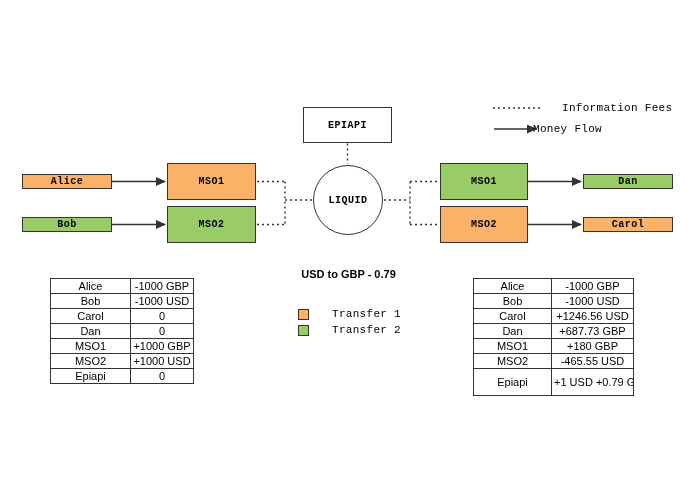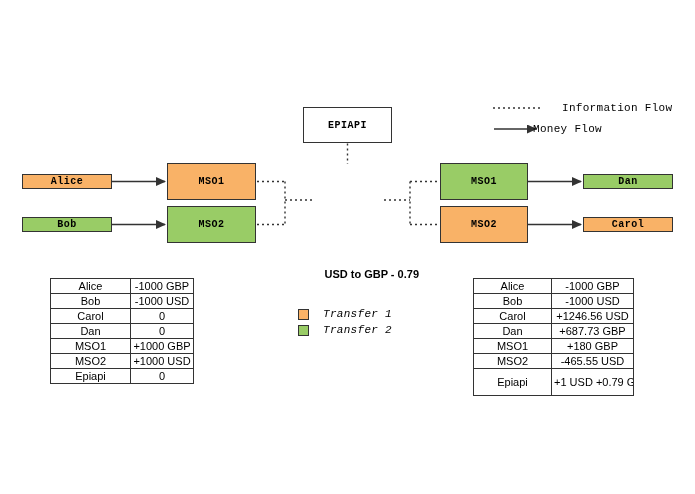--- a/index.html
+++ b/index.html
@@ -20,30 +20,30 @@
   .green  { background:#99CC66; }
   .white  { background:#ffffff; }
   .circle { border-radius:50%; }
 
   .flow-label {
     position:absolute; font-family:"Liberation Mono", monospace;
     font-size:11px; letter-spacing:0.3px; white-space:nowrap;
   }
 
   .annotation {
-    position:absolute; left:278px; top:268px; width:141px; text-align:right;
+    position:absolute; left:278px; top:268px; width:141px; text-align:center;
     font-weight:bold; font-size:11px; line-height:13px;
   }
 
   .tlegend { position:absolute; left:298px; top:308px; }
   .tlegend-row { display:flex; align-items:center; margin-bottom:4px; height:12px; }
   .swatch { width:11px; height:11px; border:1px solid #333333; box-sizing:border-box; }
   .tlegend-label {
-    margin-left:14px; font-family:"Liberation Mono", monospace;
-    font-size:11px; letter-spacing:0.3px; white-space:nowrap;font-style:italic;
+    margin-left:23px; font-family:"Liberation Mono", monospace;
+    font-size:11px; letter-spacing:0.3px; white-space:nowrap;
   }
 
   table.balances {
     position:absolute; border-collapse:collapse; table-layout:fixed;
     font-size:11px; background:#ffffff;
   }
   table.balances td {
     border:1px solid #333333; text-align:center; vertical-align:middle;
     padding:0 2px; height:14px; overflow:hidden; white-space:nowrap;
   }
@@ -77,28 +77,29 @@
     <line x1="494" y1="129" x2="536" y2="129" stroke="#333333" stroke-width="1.5" marker-end="url(#arrow)"></line>
   </svg>
 
   <div class="node orange" style="left:22px; top:174px; width:90px; height:15px;">Alice</div>
   <div class="node green" style="left:22px; top:217px; width:90px; height:15px;">Bob</div>
 
   <div class="node orange" style="left:167px; top:163px; width:89px; height:37px;">MSO1</div>
   <div class="node green" style="left:167px; top:206px; width:89px; height:37px;">MSO2</div>
 
   <div class="node white" style="left:303px; top:107px; width:89px; height:36px;">EPIAPI</div>
+  <div class="node white circle" style="left:313px; top:165px; width:70px; height:70px;">LIQUID</div>
 
   <div class="node green" style="left:440px; top:163px; width:88px; height:37px;">MSO1</div>
   <div class="node orange" style="left:440px; top:206px; width:88px; height:37px;">MSO2</div>
 
   <div class="node green" style="left:583px; top:174px; width:90px; height:15px;">Dan</div>
   <div class="node orange" style="left:583px; top:217px; width:90px; height:15px;">Carol</div>
 
-  <div class="flow-label" style="left:562px; top:102px;">Information Flow</div>
+  <div class="flow-label" style="left:562px; top:102px;">Information Fees</div>
   <div class="flow-label" style="left:533px; top:123px;">Money Flow</div>
 
   <div class="annotation">
     <div>USD to GBP - 0.79</div>
   </div>
 
   <div class="tlegend">
     <div class="tlegend-row">
       <div class="swatch" style="background: rgb(249, 178, 103);"></div>
       <div class="tlegend-label">Transfer 1</div>

